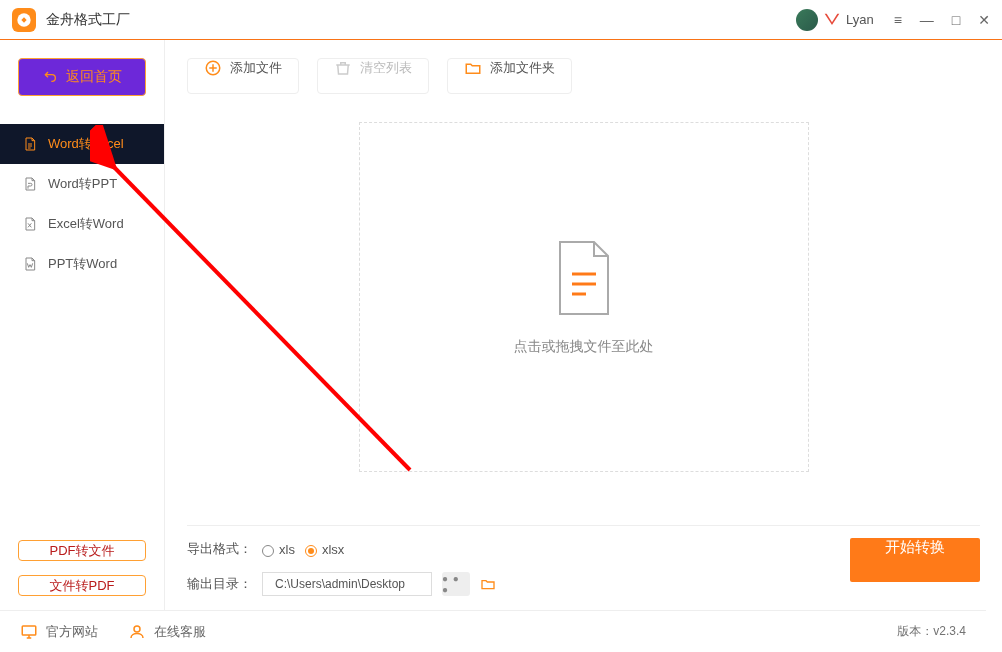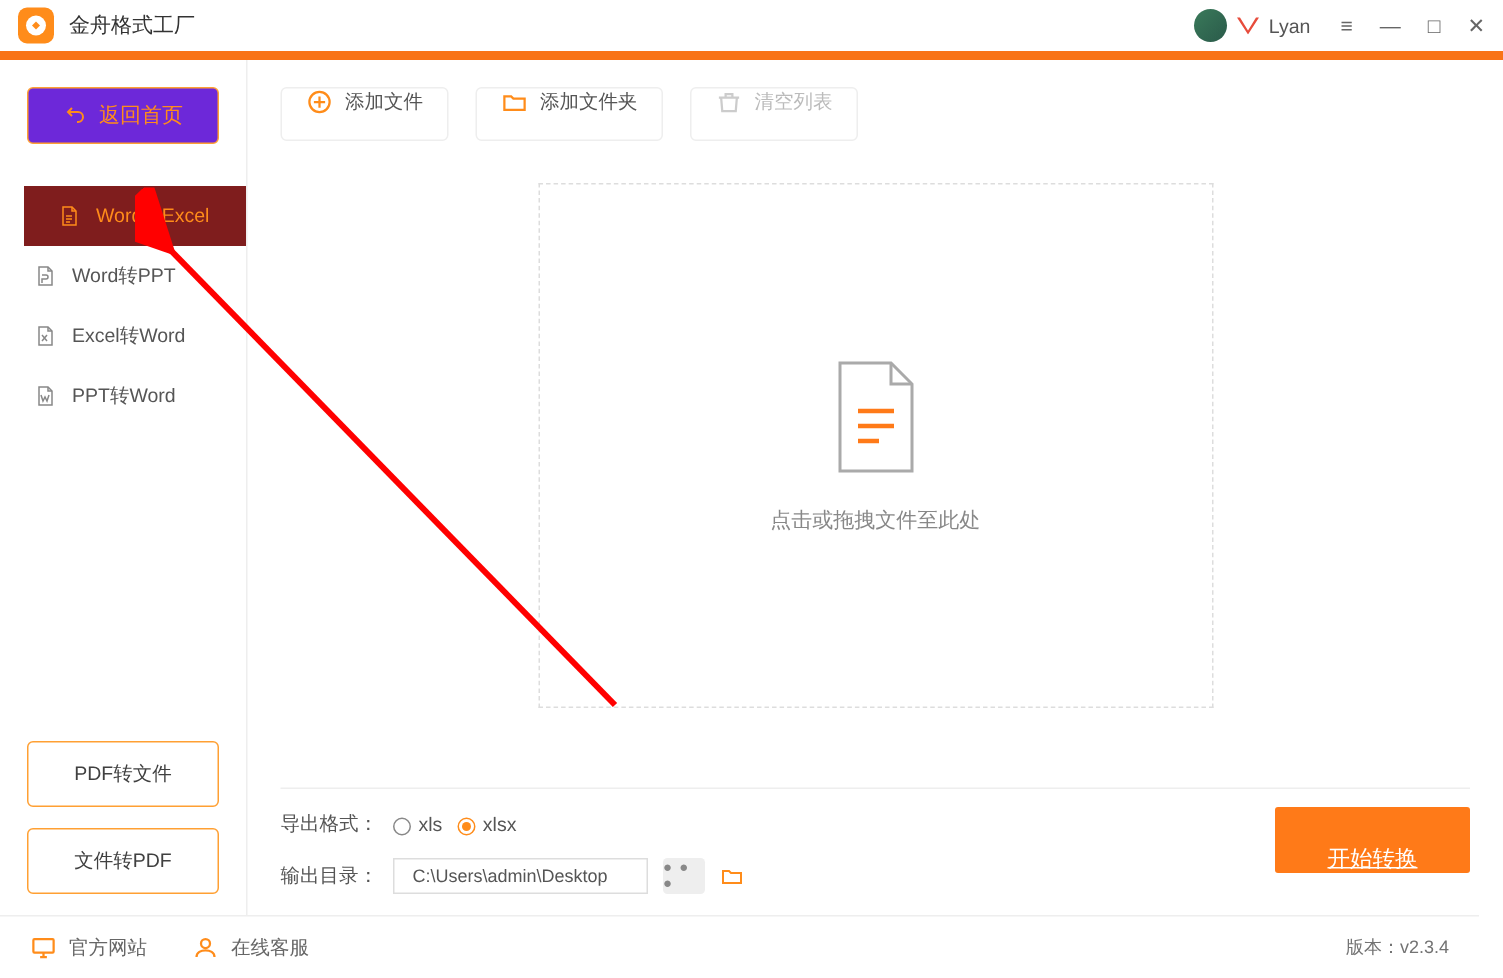--- a/index.html
+++ b/index.html
@@ -1,56 +1,56 @@
 <!DOCTYPE html>
 <html><head>
 <meta charset="utf-8">
 <style>
 * { margin: 0; padding: 0; box-sizing: border-box; font-family: "Microsoft YaHei", sans-serif; }
 body { width: 1002px; height: 652px; background: #fff; position: relative; overflow: hidden; }
-.titlebar { height: 40px; display: flex; align-items: center; padding: 0 12px; border-bottom: 6px solid #f97316; justify-content: space-between; }
+.titlebar { height: 40px; display: flex; align-items: center; padding: 0 12px; border-bottom: 1px solid #f97316; justify-content: space-between; }
 .app-logo { width: 24px; height: 24px; background: #ff8c1a; border-radius: 6px; display: flex; align-items: center; justify-content: center; margin-right: 10px; }
 .app-logo svg { width: 16px; height: 16px; }
 .app-title { font-size: 14px; color: #333; flex: 1; }
 .user-area { display: flex; align-items: center; gap: 6px; margin-right: 20px; }
 .avatar { width: 22px; height: 22px; border-radius: 50%; background: linear-gradient(135deg, #3a7a5a, #2a5a4a); }
 .vip-badge { color: #e74c3c; font-size: 14px; }
 .username { font-size: 13px; color: #555; }
 .win-controls { display: flex; gap: 18px; color: #666; font-size: 14px; }
 .win-controls span { cursor: pointer; }
 .main-area { display: flex; height: 570px; }
 .sidebar { width: 165px; padding: 18px 0 0 0; display: flex; flex-direction: column; border-right: 1px solid #eee; }
 .back-home { margin: 0 18px 28px 18px; height: 38px; border: 1px solid #ffa033; border-radius: 4px; display: flex; align-items: center; justify-content: center; gap: 8px; color: #ff8c1a; font-size: 14px; cursor: pointer; background: #6d28d9; }
 .side-item { height: 40px; display: flex; align-items: center; padding-left: 22px; gap: 10px; font-size: 13px; color: #555; cursor: pointer; }
-.side-item.active { background: #7f1d1d; color: #ff8c1a; margin-left: 16px; }
+.side-item.active { background: #0f172a; color: #ff8c1a; }
 .side-item.active .side-icon svg { stroke: #ff8c1a; fill: none; }
 .side-icon { width: 16px; height: 16px; display: flex; }
 .side-icon svg { width: 16px; height: 16px; stroke: #888; fill: none; stroke-width: 1.5; }
 .spacer { flex: 1; }
-.bottom-btn { margin: 0 18px 14px 18px; height: 44px; border: 1px solid #ffa033; border-radius: 4px; display: flex; align-items: center; justify-content: center; color: #404040; font-size: 13px; cursor: pointer; background: #fff; }
+.bottom-btn { margin: 0 18px 14px 18px; height: 21px; border: 1px solid #ffa033; border-radius: 4px; display: flex; align-items: center; justify-content: center; color: #b91c1c; font-size: 13px; cursor: pointer; background: #fff; }
 .content { flex: 1; padding: 18px 22px 0 22px; display: flex; flex-direction: column; position: relative; }
 .toolbar { display: flex; gap: 18px; }
 .tbtn { height: 36px; padding: 0 16px; border: 1px solid #eee; border-radius: 4px; display: flex; align-items: flex-start; gap: 8px; font-size: 13px; color: #555; cursor: pointer; background: #fff; }
 .tbtn .ticon { color: #ff8c1a; display: flex; }
 .tbtn.disabled { color: #bbb; cursor: default; }
 .tbtn.disabled .ticon { color: #ccc; }
 .dropzone { margin: 28px auto 0 auto; width: 450px; height: 350px; border: 1px dashed #ddd; display: flex; flex-direction: column; align-items: center; justify-content: center; gap: 20px; cursor: pointer; }
 .doc-icon { width: 64px; height: 80px; }
 .drop-text { font-size: 14px; color: #888; }
 .bottom-panel { margin-top: auto; padding: 14px 0 14px 0; border-top: 1px solid #eee; display: flex; align-items: flex-start; position: relative; }
 .options { display: flex; flex-direction: column; gap: 14px; font-size: 13px; color: #555; }
 .opt-row { display: flex; align-items: center; gap: 10px; }
 .radio { display: inline-flex; align-items: flex-end; gap: 5px; cursor: pointer; }
 .radio-circle { width: 12px; height: 12px; border: 1.5px solid #888; border-radius: 50%; display: inline-flex; align-items: center; justify-content: center; }
 .radio.checked .radio-circle { border-color: #ff8c1a; }
 .radio.checked .radio-circle::after { content: ""; width: 6px; height: 6px; background: #ff8c1a; border-radius: 50%; }
 .path-box { height: 24px; min-width: 170px; border: 1px solid #ddd; padding: 0 12px; font-size: 12px; color: #555; display: flex; align-items: center; }
 .dots-btn { width: 28px; height: 24px; background: #eee; border-radius: 3px; display: flex; align-items: center; justify-content: center; font-size: 10px; color: #888; cursor: pointer; letter-spacing: 1px; }
 .folder-btn { color: #ff8c1a; cursor: pointer; display: flex; }
-.start-btn { position: absolute; right: 0; top: 12px; width: 130px; height: 44px; background: #ff7a18; color: #fff; font-size: 15px; display: flex; align-items: flex-end; justify-content: center; border-radius: 2px; cursor: pointer; text-decoration: underline; }
+.start-btn { position: absolute; right: 0; top: 12px; width: 130px; height: 44px; background: #ff7a18; color: #fff; font-size: 15px; display: flex; align-items: flex-start; justify-content: center; border-radius: 2px; cursor: pointer; }
 .footer { position: absolute; bottom: 0; left: 0; right: 16px; height: 42px; border-top: 1px solid #eee; display: flex; align-items: center; padding: 0 20px; font-size: 13px; color: #666; }
 .footer-link { display: flex; align-items: center; gap: 8px; margin-right: 30px; cursor: pointer; }
 .footer-link .ficon { color: #ff8c1a; display: flex; }
 .version { margin-left: auto; font-size: 12px; color: #737373; }
 .arrow-annotation { position: absolute; top: 125px; left: 90px; pointer-events: none; z-index: 100; }
 </style>
 </head>
 <body>
 
 <div class="titlebar">
@@ -144,35 +144,35 @@
     <div class="toolbar">
       <div class="tbtn">
         <span class="ticon">
             <svg width="18" height="18" viewBox="0 0 24 24" fill="none" stroke="currentColor" stroke-width="2">
               <circle cx="12" cy="12" r="9"></circle>
               <path d="M12 7v10M7 12h10"></path>
             </svg>
           </span>
         <span>添加文件</span>
       </div>
+      <div class="tbtn disabled">
+        <span class="ticon">
+            <svg width="18" height="18" viewBox="0 0 24 24" fill="none" stroke="currentColor" stroke-width="2">
+              <path d="M5 8h14l-1 12H6z M3 8h18 M9 8V5h6v3"></path>
+            </svg>
+          </span>
+        <span>清空列表</span>
+      </div>
       <div class="tbtn">
         <span class="ticon">
             <svg width="18" height="18" viewBox="0 0 24 24" fill="none" stroke="currentColor" stroke-width="2">
               <path d="M3 7h6l2 2h10v10H3z"></path>
             </svg>
           </span>
         <span>添加文件夹</span>
-      </div>
-      <div class="tbtn disabled">
-        <span class="ticon">
-            <svg width="18" height="18" viewBox="0 0 24 24" fill="none" stroke="currentColor" stroke-width="2">
-              <path d="M5 8h14l-1 12H6z M3 8h18 M9 8V5h6v3"></path>
-            </svg>
-          </span>
-        <span>清空列表</span>
       </div>
     </div>
 
     <div class="dropzone">
       <svg class="doc-icon" viewBox="0 0 64 80" fill="none" stroke="#aaa" stroke-width="2">
         <path d="M8 4 h34 l14 14 v58 H8 z"></path>
         <path d="M42 4 v14 h14"></path>
         <line x1="20" y1="36" x2="44" y2="36" stroke="#ff7a18" stroke-width="3"></line>
         <line x1="20" y1="46" x2="44" y2="46" stroke="#ff7a18" stroke-width="3"></line>
         <line x1="20" y1="56" x2="34" y2="56" stroke="#ff7a18" stroke-width="3"></line>

